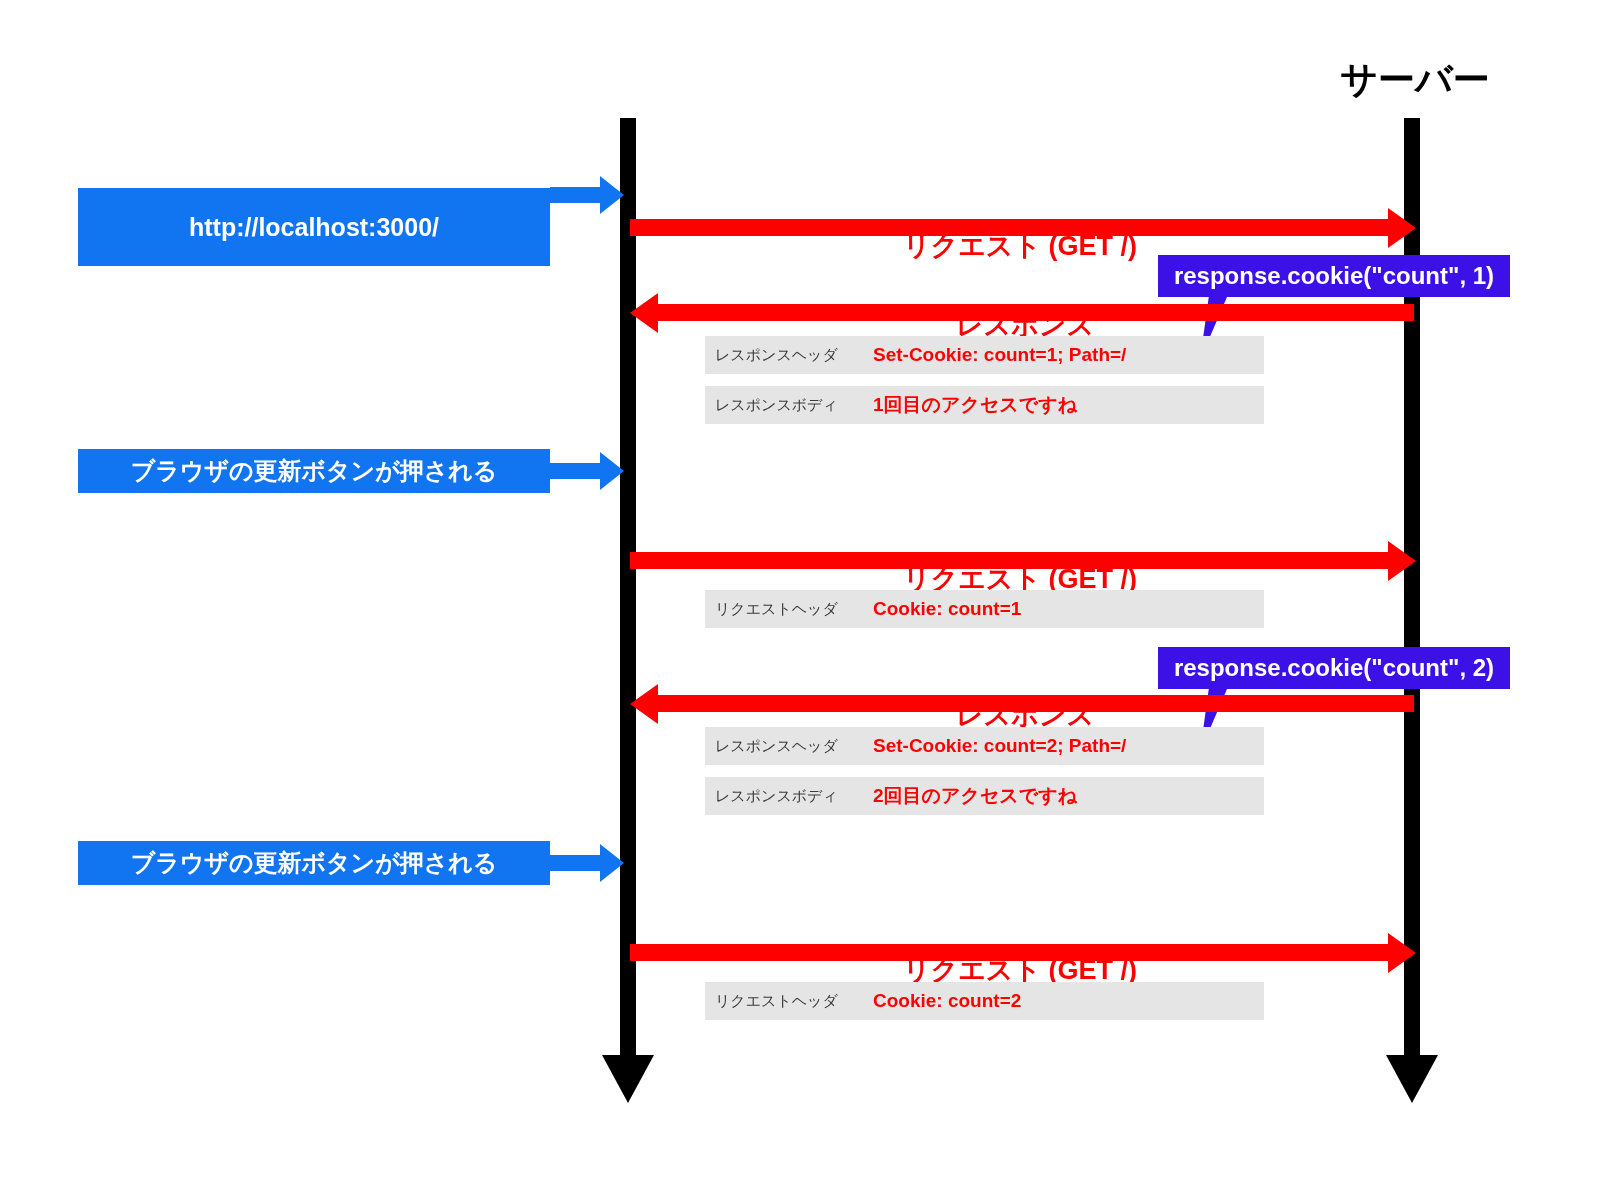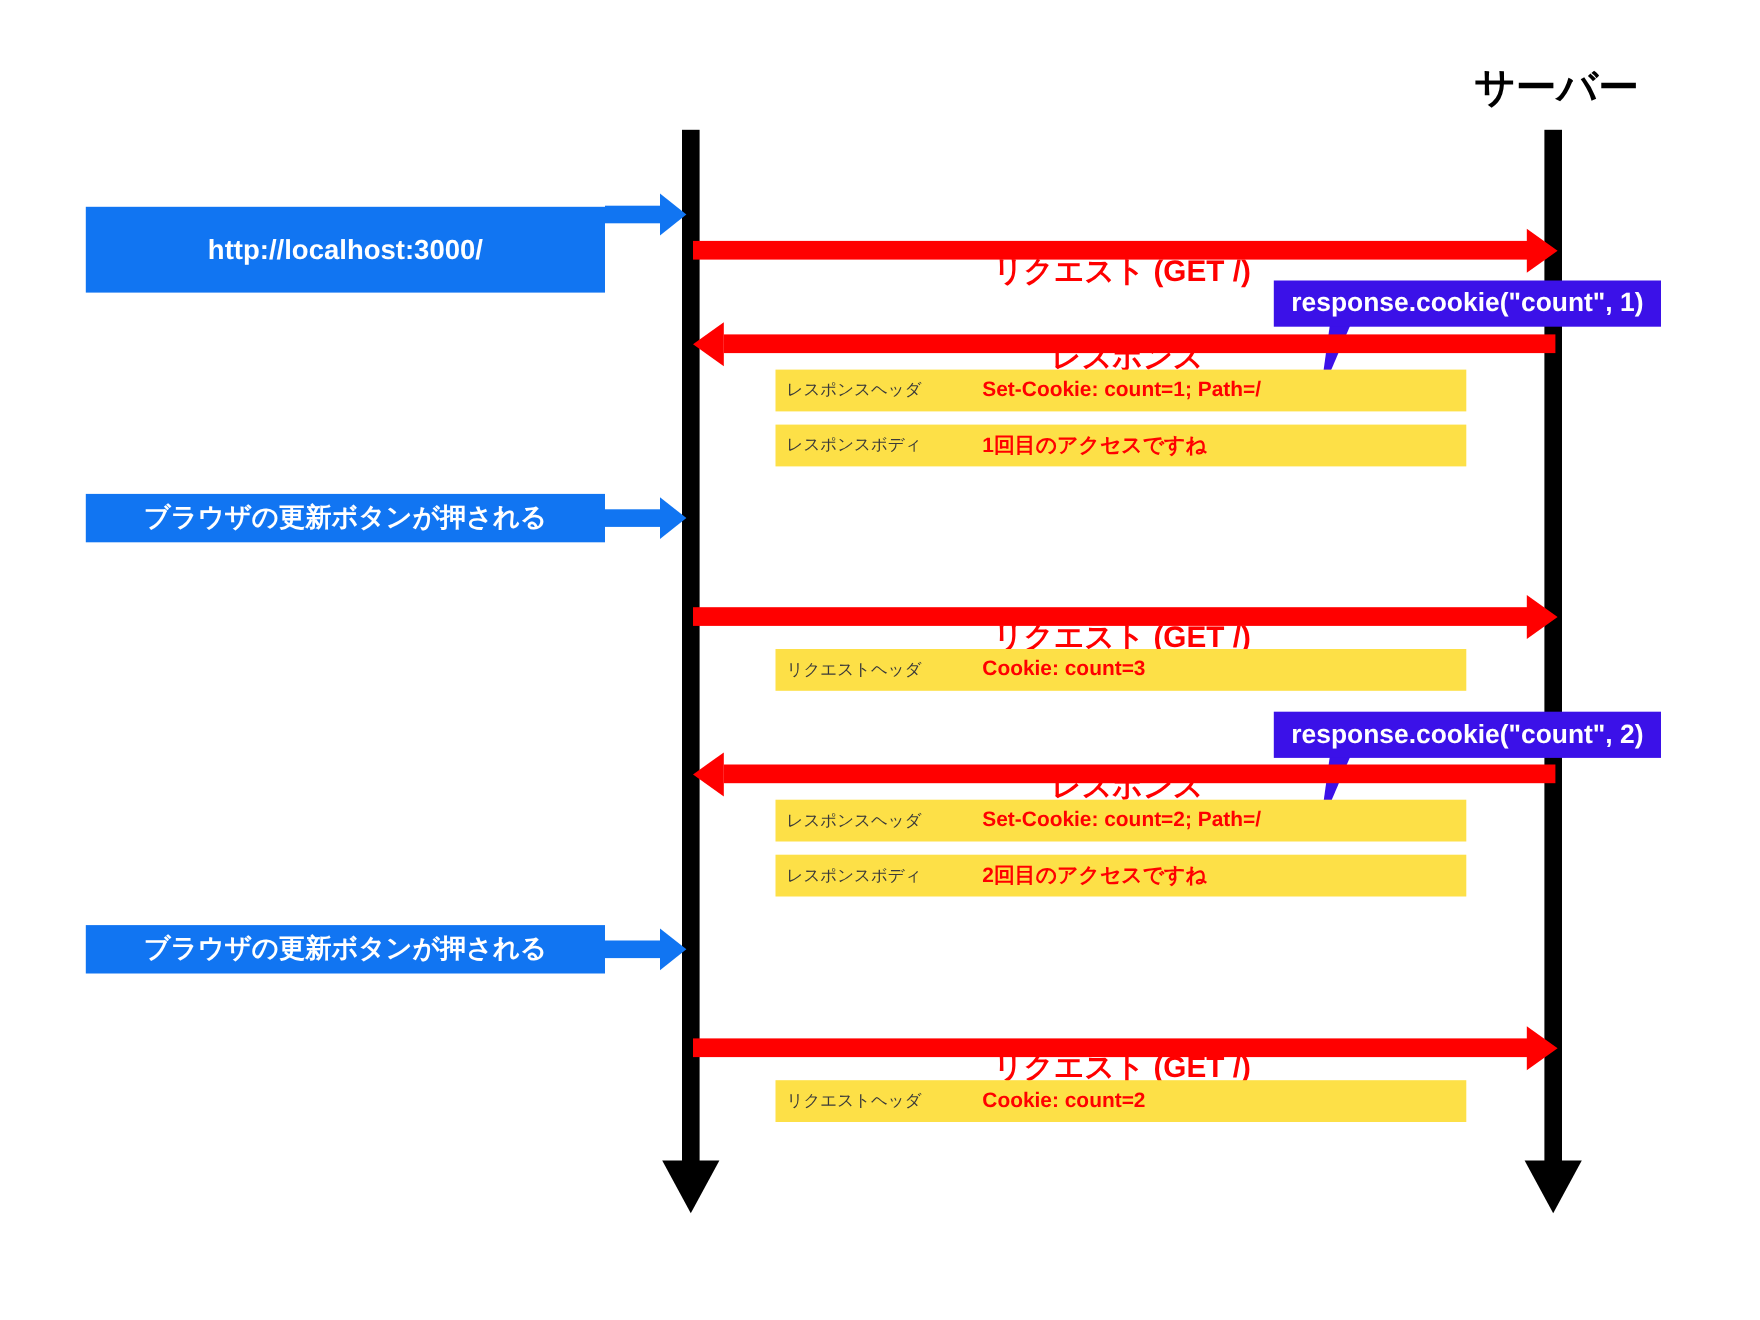--- a/index.html
+++ b/index.html
@@ -105,37 +105,37 @@
     font-size: 27px;
     white-space: nowrap;
     text-align: center;
     margin-top: 36px;
   }
 
   
   .gray-row {
     position: absolute;
     left: 705px;
-    width: 628px;
+    width: 559px;
     height: 38px;
-    background: #fde047;
+    background: #e5e5e5;
   }
   .gray-row .row-key {
     position: absolute;
     left: 10px;
     top: 50%;
     transform: translateY(-50%);
     font-size: 15px;
     color: #3a3a3a;
     font-weight: normal;
     white-space: nowrap;
   }
   .gray-row .row-val {
     position: absolute;
-    left: 188px;
+    left: 168px;
     top: 50%;
     transform: translateY(-50%);
     font-size: 19px;
     color: #FF0000;
     font-weight: bold;
     white-space: nowrap;
   }
 
   
   .callout {
@@ -204,21 +204,21 @@
   </div>
   <div class="blue-shaft" style="left:550px; top:463px; width:52px;"></div>
   <div class="blue-head" style="left:600px; top:452px;"></div>
 
   <div class="red-label" style="left:770px; top:525px; width:500px;">リクエスト (GET /)</div>
   <div class="red-shaft" style="left:630px; top:552px; width:760px;"></div>
   <div class="red-head-right" style="left:1388px; top:541px;"></div>
 
   <div class="gray-row" style="top:590px;">
     <span class="row-key">リクエストヘッダ</span>
-    <span class="row-val">Cookie: count=3</span>
+    <span class="row-val">Cookie: count=1</span>
   </div>
 
   <svg class="callout-tail" style="left:1160px; top:680px; width:90px; height:80px;" viewBox="0 0 90 80">
     <polygon points="50,0 70,2 40,72" fill="#3B11E8"></polygon>
   </svg>
   <div class="callout" style="left:1158px; top:647px; width:352px;">
     <span>response.cookie("count", 2)</span>
   </div>
 
   <div class="red-label" style="left:775px; top:661px; width:500px;">レスポンス</div>

